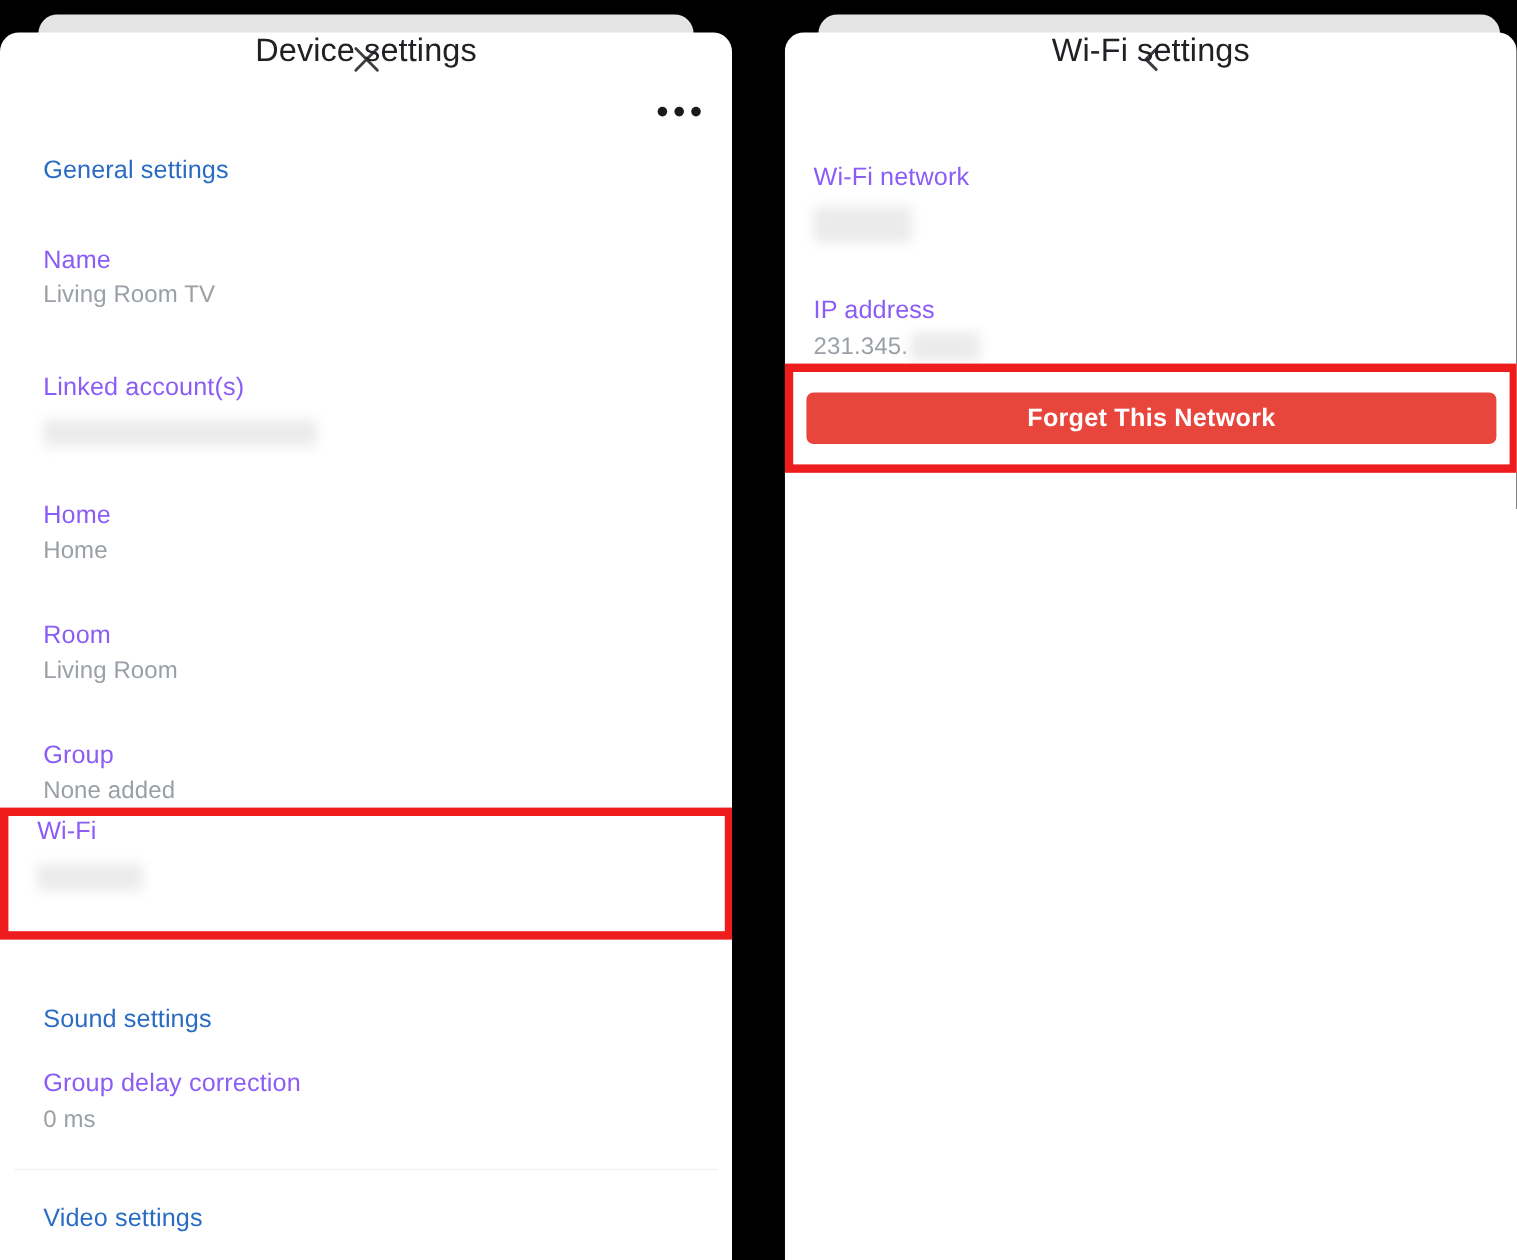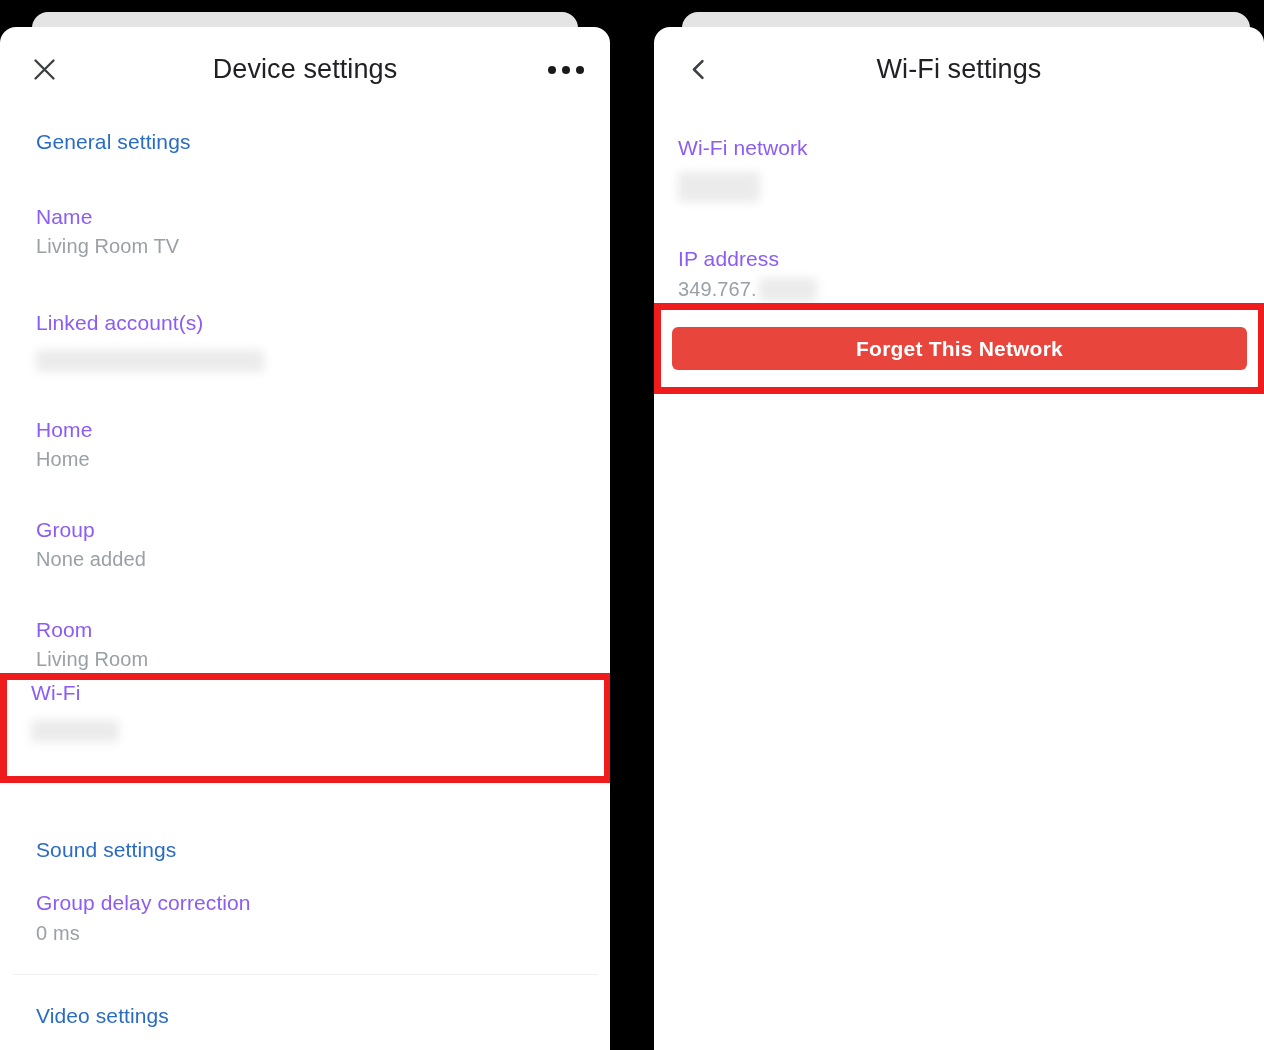--- a/index.html
+++ b/index.html
@@ -62,20 +62,21 @@
     right: 0;
   }
 
   
   .app-header {
     position: relative;
     height: 85px;
     display: flex;
     align-items: center;
     padding: 0 22px;
+    flex-direction: column;
   }
   .hdr-left-btn {
     width: 44px;
     height: 44px;
     display: flex;
     align-items: center;
     justify-content: center;
     flex: 0 0 auto;
     cursor: pointer;
   }
@@ -252,27 +253,27 @@
             <span class="redacted" style="width:228px;height:22px;margin-top:10px;"></span>
           </div>
         </div>
 
         <div class="row" style="margin-top:45px;">
           <div class="row-label">Home</div>
           <div class="row-value">Home</div>
         </div>
 
         <div class="row" style="margin-top:45px;">
+          <div class="row-label">Room</div>
+          <div class="row-value">Living Room</div>
+        </div>
+
+        <div class="row" style="margin-top:45px;">
           <div class="row-label">Group</div>
           <div class="row-value">None added</div>
-        </div>
-
-        <div class="row" style="margin-top:45px;">
-          <div class="row-label">Room</div>
-          <div class="row-value">Living Room</div>
         </div>
 
         <div class="section-head" style="margin-top:166px;">Sound settings</div>
 
         <div class="row" style="margin-top:28px;">
           <div class="row-label">Group delay correction</div>
           <div class="row-value">0 ms</div>
         </div>
 
         <div class="divider" style="margin-top:28px;"></div>
@@ -311,21 +312,21 @@
         <div class="row" style="margin-top:23px;">
           <div class="row-label">Wi-Fi network</div>
           <div class="row-value redacted-wrap">
             <span class="redacted" style="width:82px;height:30px;margin-top:8px;"></span>
           </div>
         </div>
 
         <div class="row" style="margin-top:44px;">
           <div class="row-label">IP address</div>
           <div class="row-value">
-            <span>349.767.</span><span class="redacted" style="width:58px;height:24px;margin-left:2px;"></span>
+            <span>231.345.</span><span class="redacted" style="width:58px;height:24px;margin-left:2px;"></span>
           </div>
         </div>
 
       </div>
     </div>
 
     <div class="annot annot-forget">
       <div class="inner">
         <button class="btn-danger">Forget This Network</button>
       </div>

